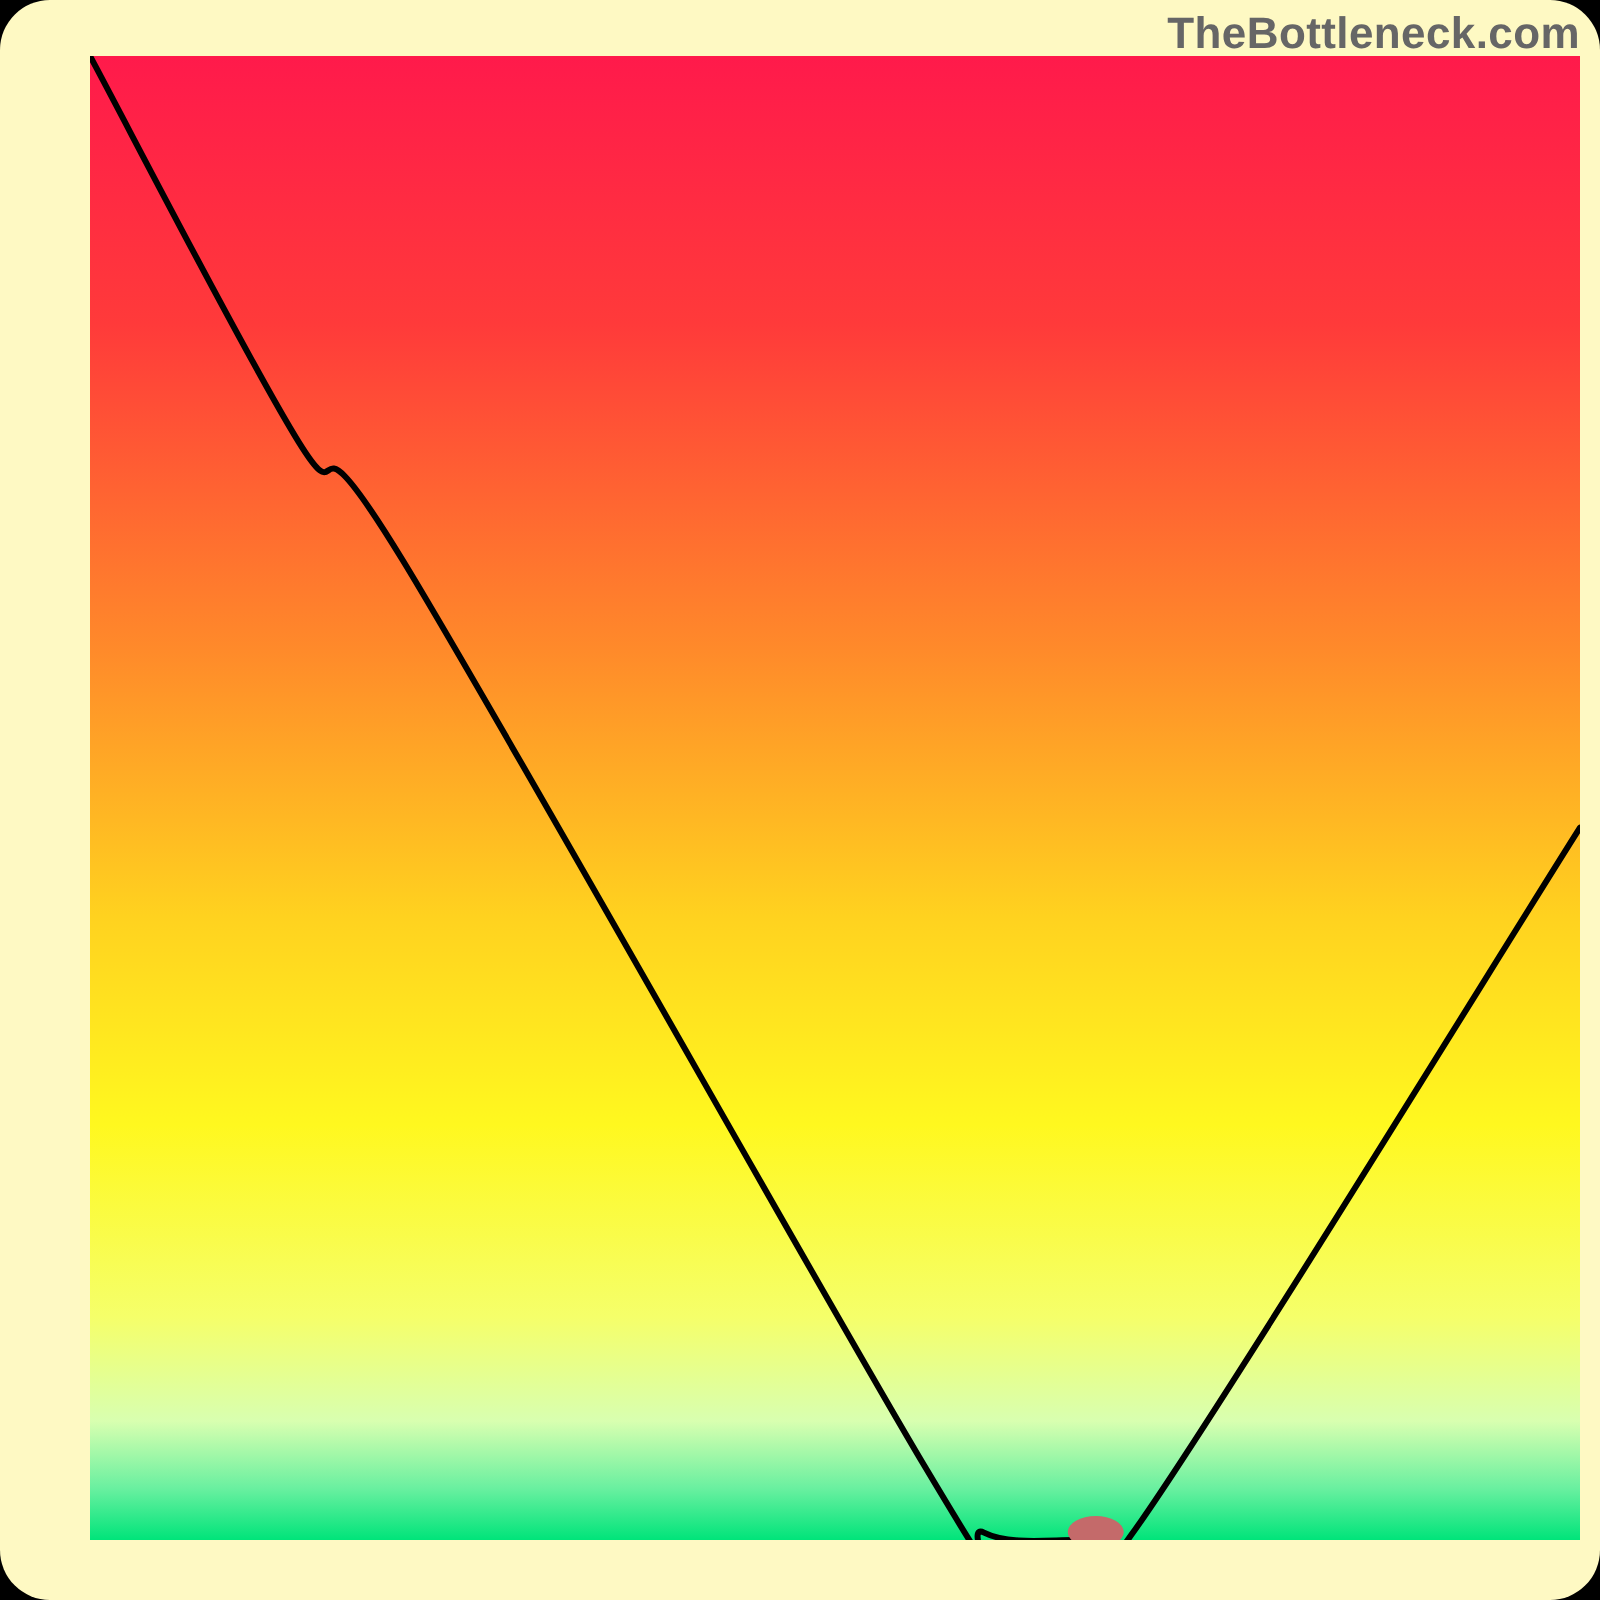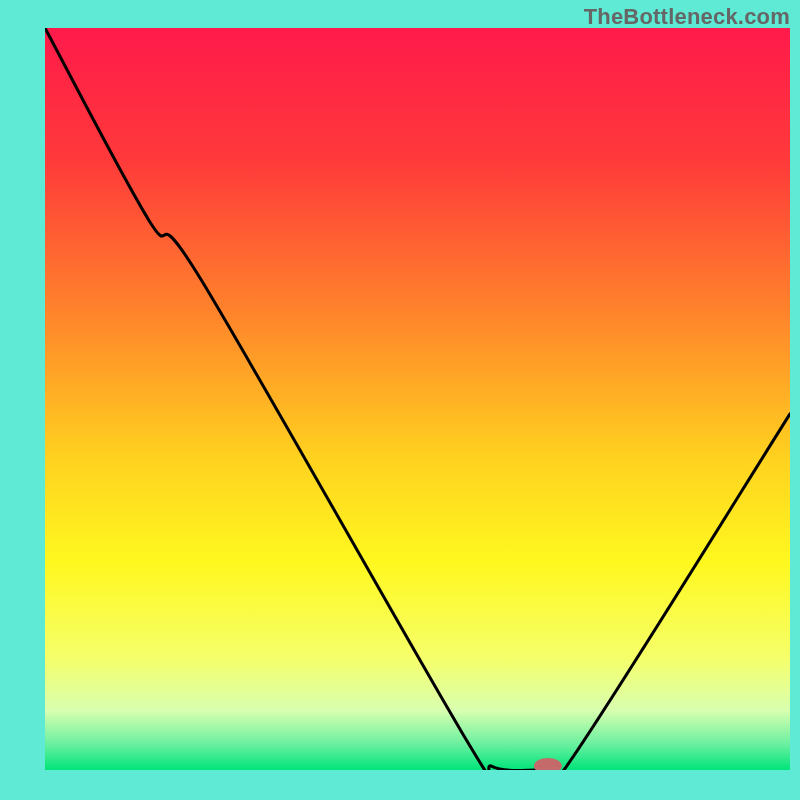--- a/index.html
+++ b/index.html
@@ -7,21 +7,22 @@
     padding: 0;
     width: 800px;
     height: 800px;
     background: #000;
     overflow: hidden;
   }
   .frame {
     position: relative;
     width: 800px;
     height: 800px;
-    background: #5eead4;
+    background: #fef9c3;
+    border-radius: 25px;
   }
   .watermark {
     position: absolute;
     top: 4px;
     right: 10px;
     color: #666;
     font-family: Arial, Helvetica, sans-serif;
     font-size: 22px;
     font-weight: 600;
     letter-spacing: 0.2px;

